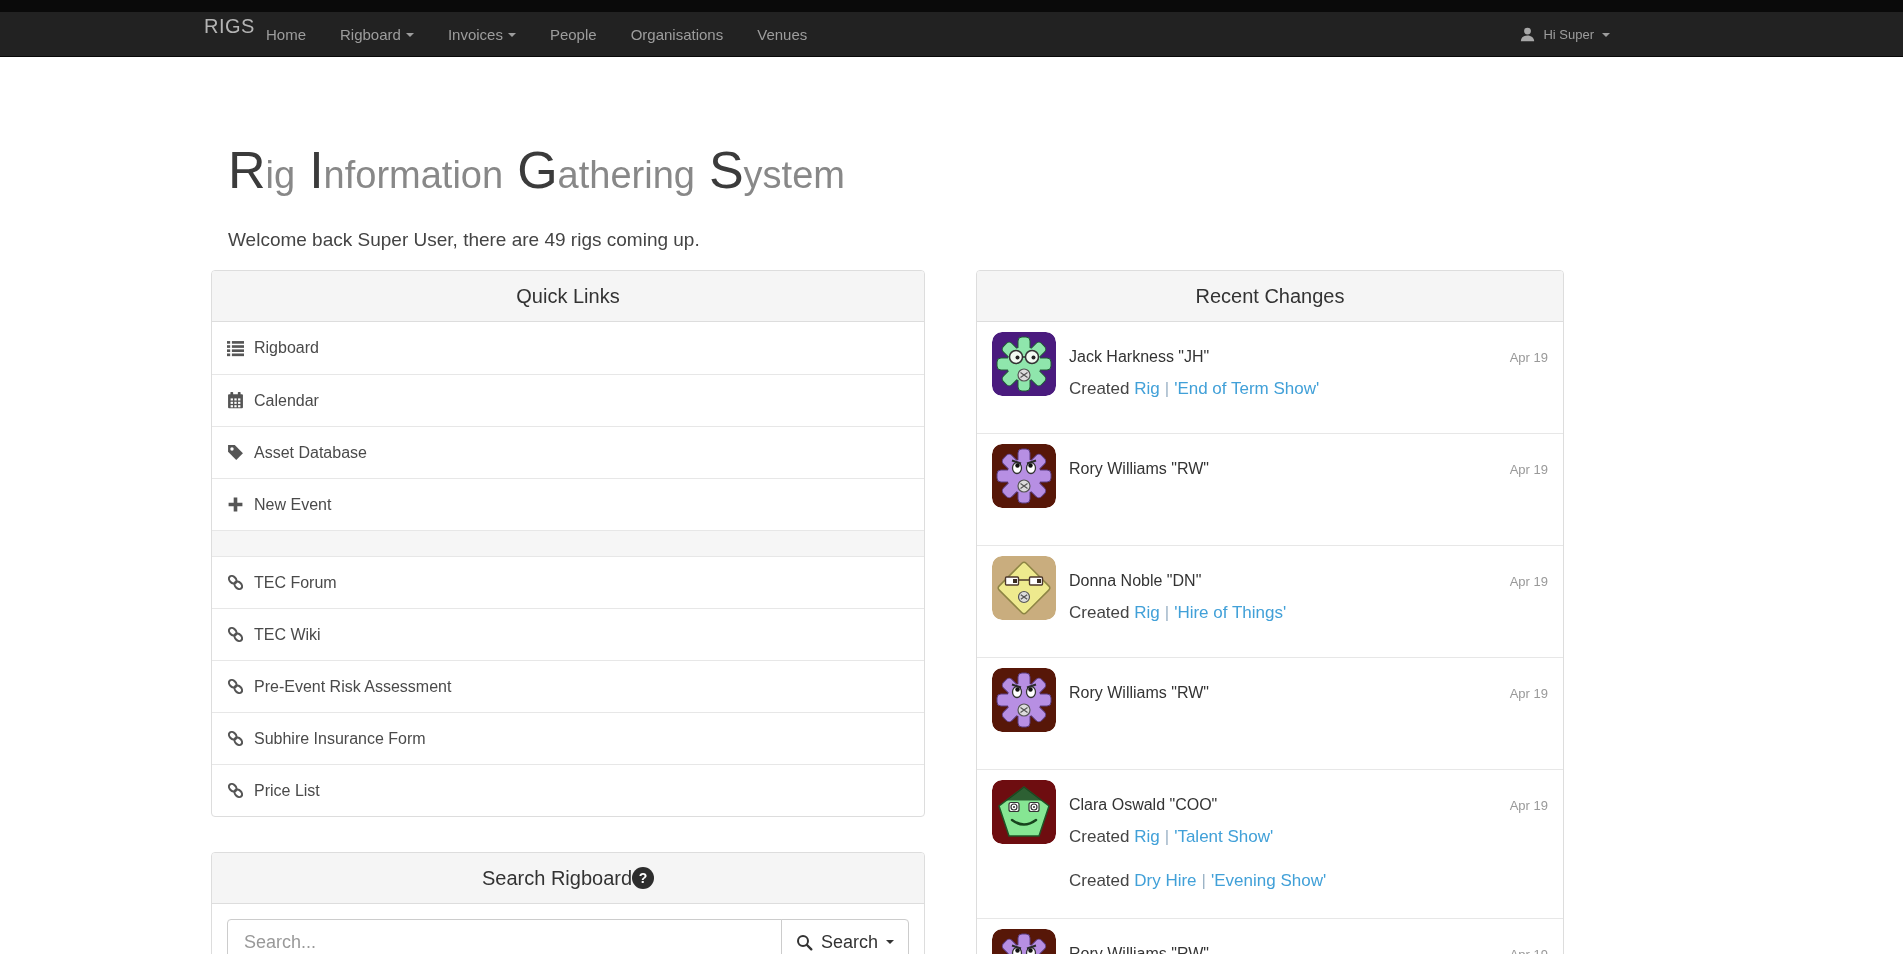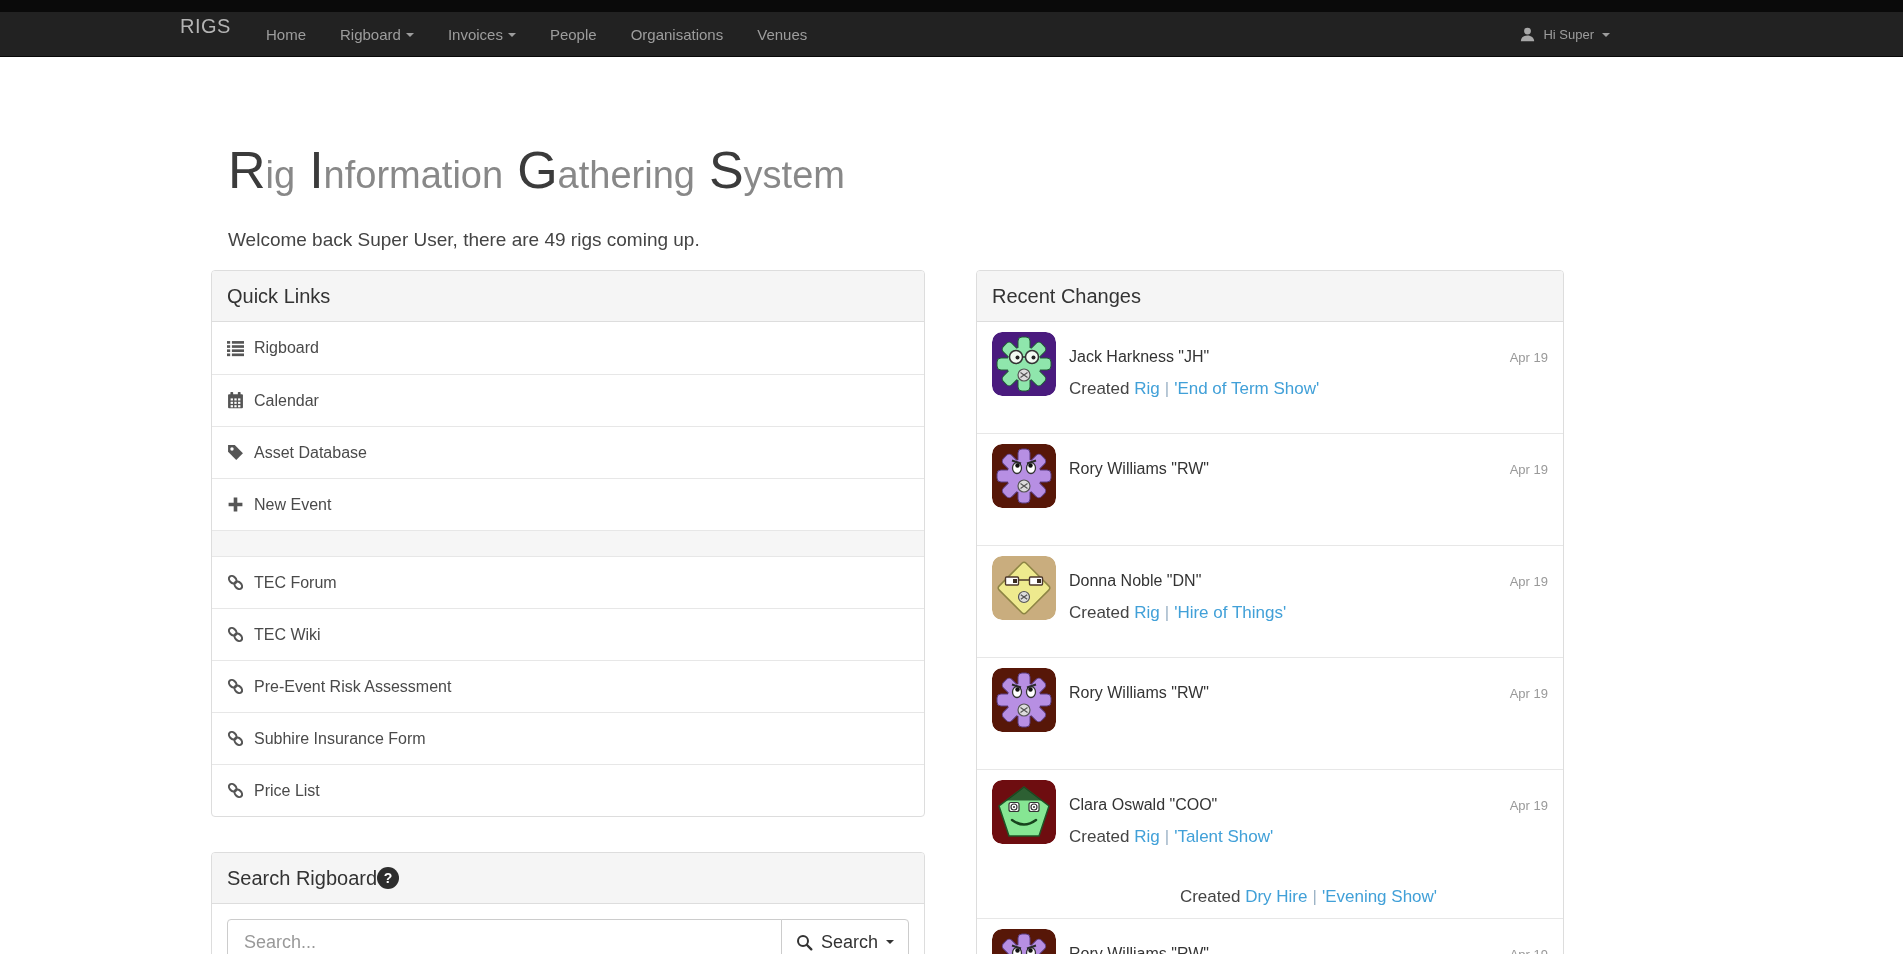--- a/index.html
+++ b/index.html
@@ -10,42 +10,42 @@
   }
   *{margin:0;padding:0;box-sizing:border-box;}
   html,body{width:1903px;height:954px;overflow:hidden;background:#fff;
     font-family:"Liberation Sans","DejaVu Sans",sans-serif;}
   a{text-decoration:none;cursor:pointer;}
 
   
   .navbar{position:absolute;top:0;left:0;width:1903px;height:57px;
     background:linear-gradient(180deg,#0a0a0a 0px,#0a0a0a 12px,var(--navbar_bg) 12px);
     border-bottom:1px solid #080808;}
-  .brand{position:absolute;left:180px;top:12px;height:29px;display:flex;align-items:center;
+  .brand{position:absolute;left:204px;top:12px;height:29px;display:flex;align-items:center;
     font-size:20px;letter-spacing:.5px;color:var(--brand_text);text-align:right;}
   .nav-items{position:absolute;left:249px;top:12px;height:45px;display:flex;align-items:center;}
   .nav-item{display:flex;align-items:center;gap:5px;padding:8px 17px;height:45px;
     font-size:15px;color:var(--navbar_text);}
   .caret{width:0;height:0;border-left:4px solid transparent;border-right:4px solid transparent;
     border-top:4px solid var(--navbar_text);display:inline-block;}
   .user-menu{position:absolute;right:293px;top:12px;height:45px;display:flex;align-items:center;
     gap:8px;font-size:13px;color:var(--navbar_text);}
 
   
   .page-title{position:absolute;left:228px;top:140px;font-size:38px;color:#888;
     white-space:nowrap;font-weight:400;}
   .page-title .cap{font-size:52px;color:#3b3b3b;}
   .page-title .word{margin-right:14px;}
   .welcome{position:absolute;left:228px;top:229px;font-size:19px;color:#444;}
 
   
   .left-col{position:absolute;left:211px;top:270px;width:714px;}
   .right-col{position:absolute;left:976px;top:270px;width:588px;}
   .panel{border:1px solid var(--panel_border);border-radius:4px;background:#fff;}
-  .panel-heading{display:flex;align-items:center;justify-content:flex-start;
+  .panel-heading{display:flex;align-items:center;justify-content:center;
     padding:12px 15px;font-size:20px;color:var(--text_dark);
     background:var(--panel_header_bg);border-bottom:1px solid var(--panel_border);
     border-radius:3px 3px 0 0;min-height:51px;}
 
   
   .ql-list{list-style:none;}
   .ql-list li{height:52px;display:flex;align-items:center;gap:10px;padding:0 15px;
     border-top:1px solid #e7e7e7;font-size:16px;color:#4a4a4a;}
   .ql-list li:first-child{border-top:none;}
   .ql-list li.ql-divider{height:26px;background:#f6f6f6;}
@@ -69,21 +69,21 @@
   
   .rc-item{position:relative;height:112px;border-bottom:1px solid #e7e7e7;}
   .rc-item.tall{height:149px;}
   .rc-item.last{height:120px;border-bottom:none;}
   .rc-avatar{position:absolute;left:15px;top:10px;width:64px;height:64px;border-radius:10px;}
   .rc-body{position:absolute;left:92px;right:15px;top:0;padding-top:26px;}
   .rc-head{display:flex;justify-content:space-between;align-items:baseline;}
   .rc-name{font-size:16px;color:var(--text_dark);}
   .rc-date{font-size:13px;color:var(--text_muted);}
   .rc-action{margin-top:13px;font-size:17px;color:#444;}
-  .rc-action + .rc-action{margin-top:40px;text-align:center;}
+  .rc-action + .rc-action{margin-top:24px;}
   .rc-action a{color:var(--link_blue);}
   .rc-sep{color:#9cb3c6;padding:0 5px;}
 </style>
 </head>
 <body>
 
 <div class="navbar">
   <a class="brand">RIGS</a>
   <div class="nav-items">
     <a class="nav-item">Home</a>

